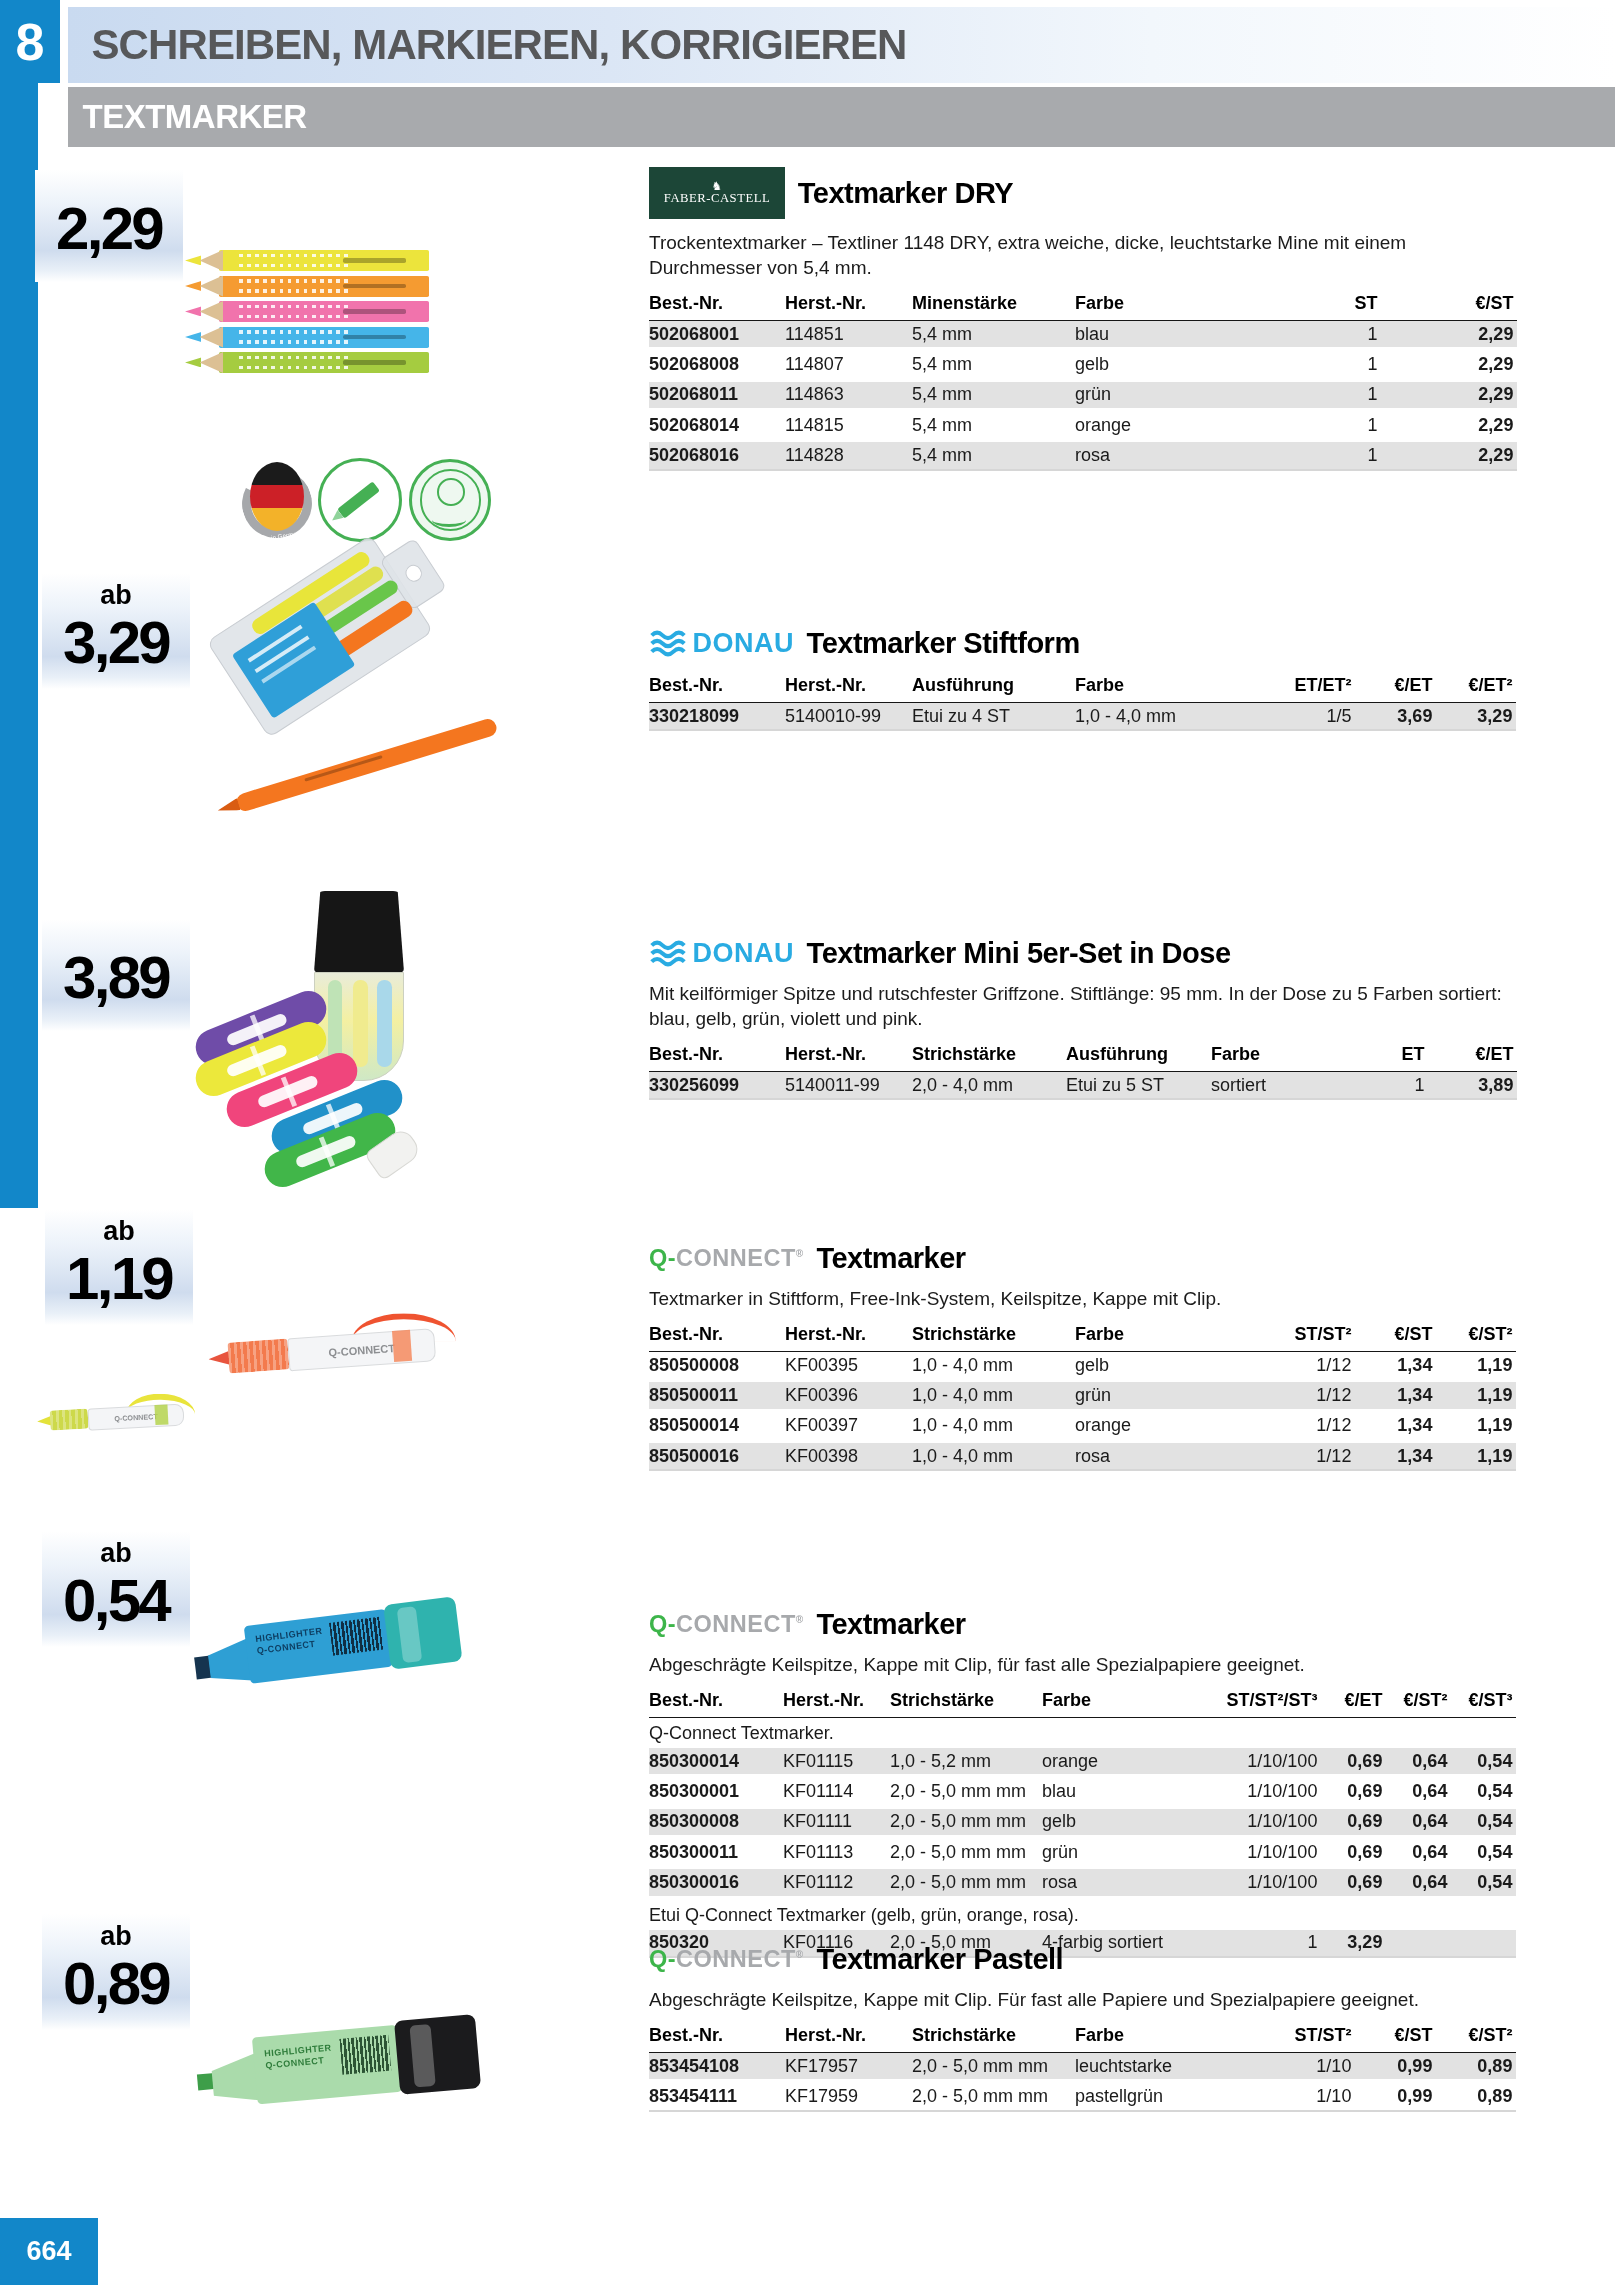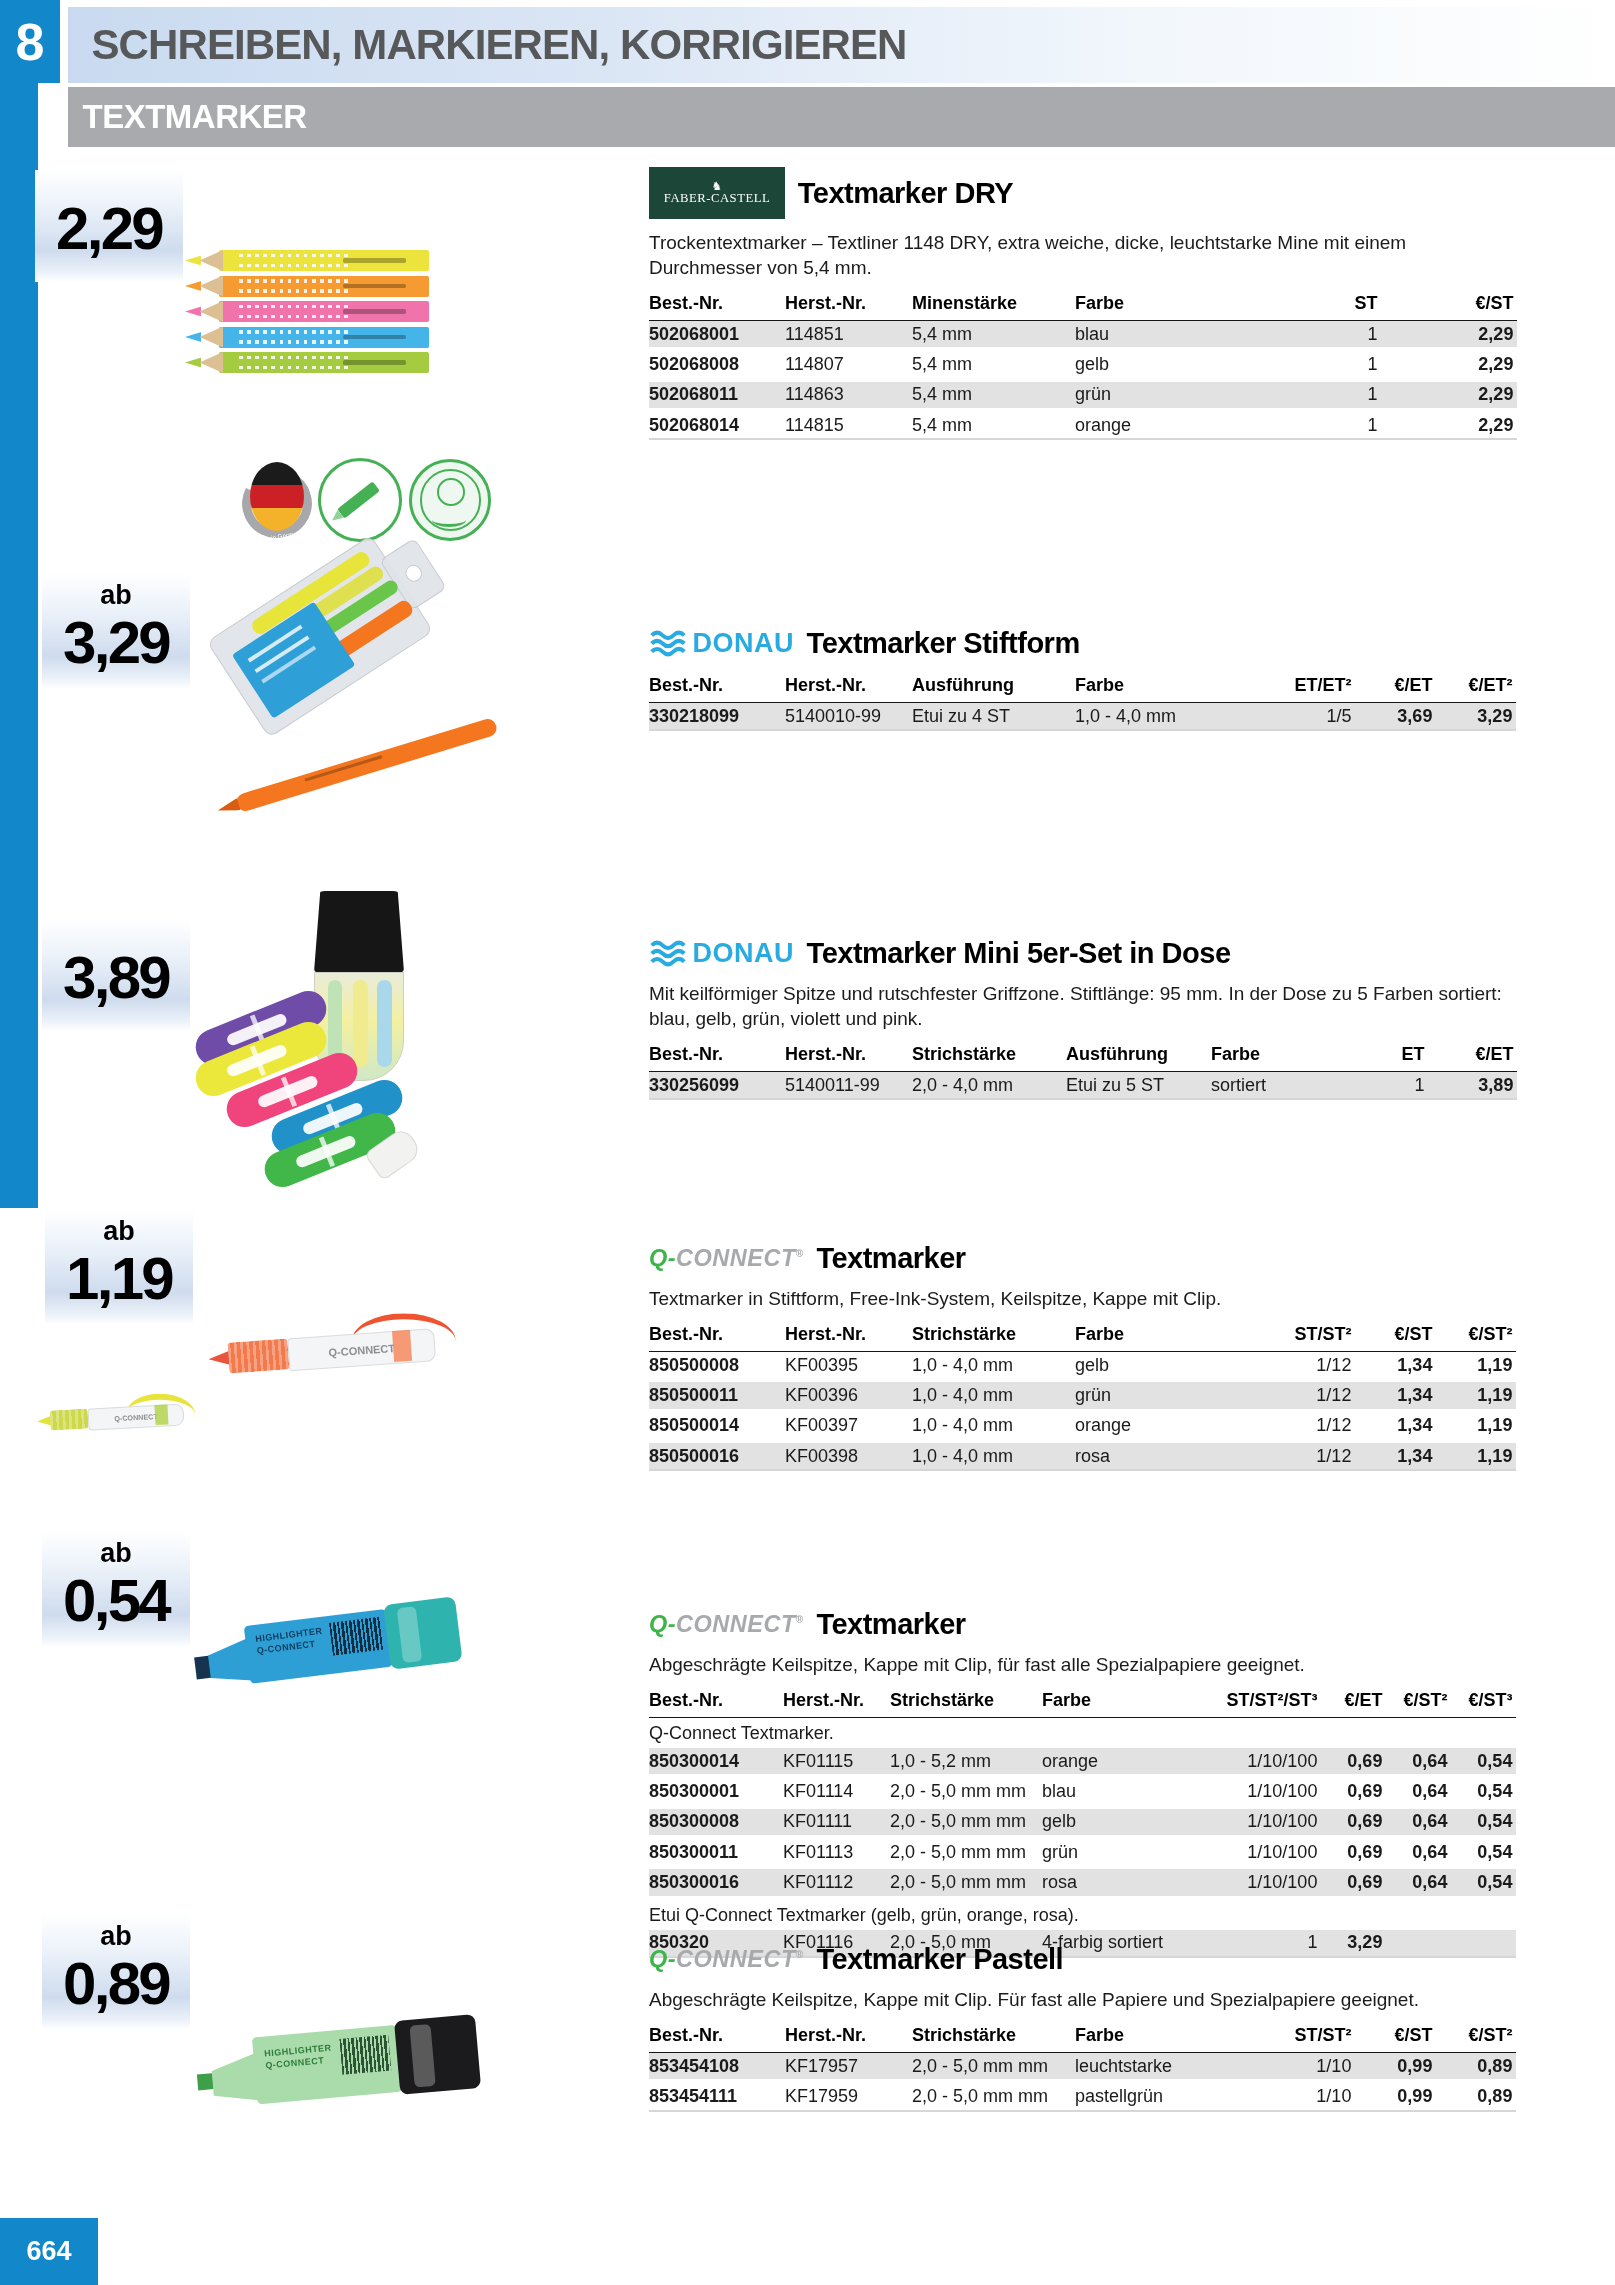--- a/index.html
+++ b/index.html
@@ -31,21 +31,21 @@
   .sec-head{display:flex;align-items:center;gap:12.7px;margin-bottom:11px;}
   .sec-title{font-size:29px;font-weight:bold;color:#000;letter-spacing:-0.5px;white-space:nowrap;}
   .sec-desc{font-size:19px;line-height:25px;color:#1b1b1b;margin-bottom:9px;}
 
   .logo-faber{width:136px;height:52px;background:#1c4637;color:#fff;display:flex;flex-direction:column;
         align-items:center;justify-content:center;font-family:"Liberation Serif",serif;font-size:12.7px;
         letter-spacing:0.5px;line-height:13.6px;}
   .logo-faber .crest{font-size:11.8px;line-height:11px;}
   .logo-donau{display:flex;align-items:center;gap:5.4px;font-size:27px;font-weight:bold;color:#29abe2;
         letter-spacing:0.5px;}
-  .logo-qconnect{font-size:23.5px;font-weight:bold;letter-spacing:0.5px;white-space:nowrap;font-style:italic;}
+  .logo-qconnect{font-size:23.5px;font-weight:bold;letter-spacing:0.5px;white-space:nowrap;}
   .q-green{color:#3db54a;}
   .q-gray{color:#a7a9ac;}
   .q-reg{font-size:10px;color:#a7a9ac;vertical-align:super;}
 
   
   table.ptable{width:100%;border-collapse:collapse;font-size:18px;table-layout:fixed;}
   .ptable th{font-weight:bold;text-align:left;padding:3.6px 3.6px 6.3px 0;border-bottom:1.8px solid #161616;
         color:#000;white-space:nowrap;}
   .ptable td{padding:2.7px 3.6px 2.7px 0;border-bottom:4.5px solid #fff;white-space:nowrap;overflow:hidden;}
   .ptable tr.stripe td{background:#e2e2e2;}
@@ -368,20 +368,28 @@
             <td class="col-right b">2,29</td>
           </tr>
           <tr>
             <td class="b">502068014</td>
             <td>114815</td>
             <td>5,4 mm</td>
             <td>orange</td>
             <td class="col-right">1</td>
             <td class="col-right b">2,29</td>
           </tr>
+          <tr class="stripe">
+            <td class="b">502068016</td>
+            <td>114828</td>
+            <td>5,4 mm</td>
+            <td>rosa</td>
+            <td class="col-right">1</td>
+            <td class="col-right b">2,29</td>
+          </tr>
         </tbody>
       </table>
   </div>
 
   <div class="section" style="top:627px;">
     <div class="sec-head">
       <div class="logo-donau">
         <svg width="38" height="29" viewBox="0 0 42 32">
           <path d="M3 7 Q9 1 15 7 T27 7 T39 7" stroke="#29abe2" stroke-width="4.5" fill="none"></path>
           <path d="M3 16 Q9 10 15 16 T27 16 T39 16" stroke="#29abe2" stroke-width="4.5" fill="none"></path>

